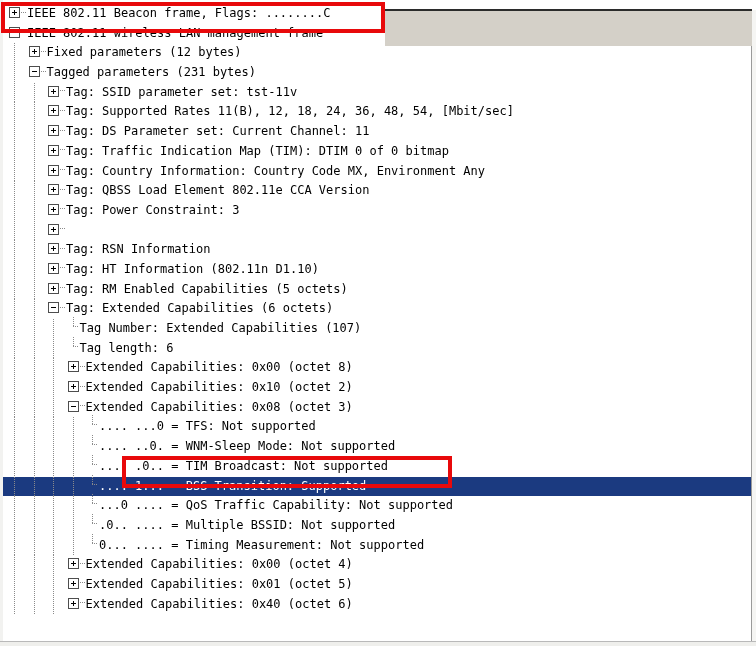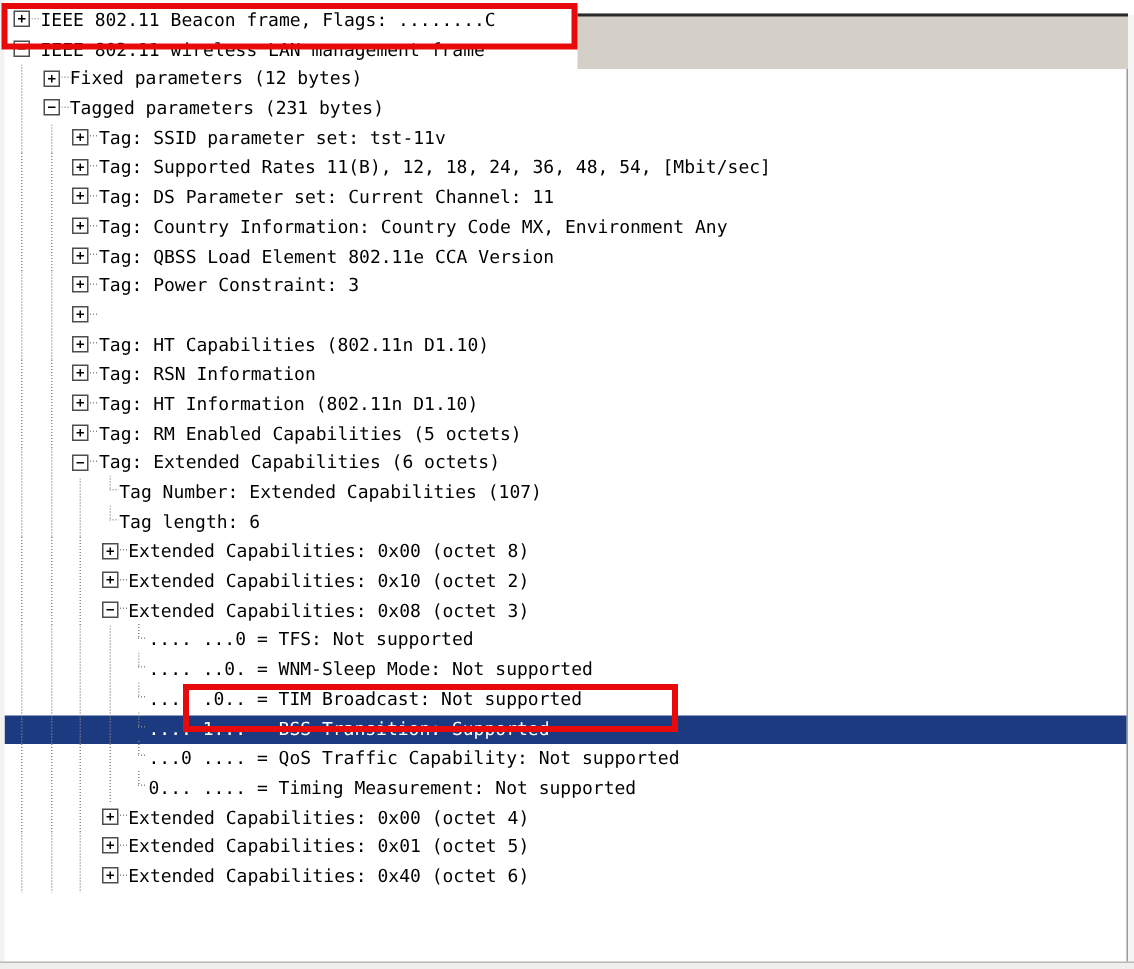--- a/index.html
+++ b/index.html
@@ -176,37 +176,37 @@
           <div class="guide" style="left: 11px;"></div>
           <div class="guide" style="left: 30.5px;"></div>
         </div><span class="inner"><span class="indent" style="width: 45px;"></span><span class="exp plus"></span><span class="dash"></span><span class="label">Tag: Supported Rates 11(B), 12, 18, 24, 36, 48, 54, [Mbit/sec]</span></span></div>
       <div class="row"><div class="rowbg"></div><div class="guides">
           <div class="guide" style="left: 11px;"></div>
           <div class="guide" style="left: 30.5px;"></div>
         </div><span class="inner"><span class="indent" style="width: 45px;"></span><span class="exp plus"></span><span class="dash"></span><span class="label">Tag: DS Parameter set: Current Channel: 11</span></span></div>
       <div class="row"><div class="rowbg"></div><div class="guides">
           <div class="guide" style="left: 11px;"></div>
           <div class="guide" style="left: 30.5px;"></div>
+        </div><span class="inner"><span class="indent" style="width: 45px;"></span><span class="exp plus"></span><span class="dash"></span><span class="label">Tag: Traffic Indication Map (TIM): DTIM 0 of 0 bitmap</span></span></div>
+      <div class="row"><div class="rowbg"></div><div class="guides">
+          <div class="guide" style="left: 11px;"></div>
+          <div class="guide" style="left: 30.5px;"></div>
         </div><span class="inner"><span class="indent" style="width: 45px;"></span><span class="exp plus"></span><span class="dash"></span><span class="label">Tag: Country Information: Country Code MX, Environment Any</span></span></div>
       <div class="row"><div class="rowbg"></div><div class="guides">
           <div class="guide" style="left: 11px;"></div>
           <div class="guide" style="left: 30.5px;"></div>
         </div><span class="inner"><span class="indent" style="width: 45px;"></span><span class="exp plus"></span><span class="dash"></span><span class="label">Tag: QBSS Load Element 802.11e CCA Version</span></span></div>
       <div class="row"><div class="rowbg"></div><div class="guides">
           <div class="guide" style="left: 11px;"></div>
           <div class="guide" style="left: 30.5px;"></div>
         </div><span class="inner"><span class="indent" style="width: 45px;"></span><span class="exp plus"></span><span class="dash"></span><span class="label">Tag: Power Constraint: 3</span></span></div>
       <div class="row"><div class="rowbg"></div><div class="guides">
           <div class="guide" style="left: 11px;"></div>
           <div class="guide" style="left: 30.5px;"></div>
         </div><span class="inner"><span class="indent" style="width: 45px;"></span><span class="exp plus"></span><span class="dash"></span></span></div>
-      <div class="row"><div class="rowbg"></div><div class="guides">
-          <div class="guide" style="left: 11px;"></div>
-          <div class="guide" style="left: 30.5px;"></div>
-        </div><span class="inner"><span class="indent" style="width: 45px;"></span><span class="exp plus"></span><span class="dash"></span><span class="label">Tag: HT Capabilities (802.11n D1.10)</span></span></div>
       <div class="row"><div class="rowbg"></div><div class="guides">
           <div class="guide" style="left: 11px;"></div>
           <div class="guide" style="left: 30.5px;"></div>
         </div><span class="inner"><span class="indent" style="width: 45px;"></span><span class="exp plus"></span><span class="dash"></span><span class="label">Tag: RSN Information</span></span></div>
       <div class="row"><div class="rowbg"></div><div class="guides">
           <div class="guide" style="left: 11px;"></div>
           <div class="guide" style="left: 30.5px;"></div>
         </div><span class="inner"><span class="indent" style="width: 45px;"></span><span class="exp plus"></span><span class="dash"></span><span class="label">Tag: HT Information (802.11n D1.10)</span></span></div>
       <div class="row"><div class="rowbg"></div><div class="guides">
           <div class="guide" style="left: 11px;"></div>
@@ -269,20 +269,26 @@
           <div class="guide" style="left: 11px;"></div>
           <div class="guide" style="left: 30.5px;"></div>
           <div class="guide" style="left: 50px;"></div>
           <div class="guide" style="left: 69.5px;"></div>
         </div><span class="inner"><span class="indent" style="width: 84px;"></span><span class="elbow"></span><span class="bits">...0 ....</span><span class="label"> = QoS Traffic Capability: Not supported</span></span></div>
       <div class="row"><div class="rowbg"></div><div class="guides">
           <div class="guide" style="left: 11px;"></div>
           <div class="guide" style="left: 30.5px;"></div>
           <div class="guide" style="left: 50px;"></div>
           <div class="guide" style="left: 69.5px;"></div>
+        </div><span class="inner"><span class="indent" style="width: 84px;"></span><span class="elbow"></span><span class="bits">.0.. ....</span><span class="label"> = Multiple BSSID: Not supported</span></span></div>
+      <div class="row"><div class="rowbg"></div><div class="guides">
+          <div class="guide" style="left: 11px;"></div>
+          <div class="guide" style="left: 30.5px;"></div>
+          <div class="guide" style="left: 50px;"></div>
+          <div class="guide" style="left: 69.5px;"></div>
         </div><span class="inner"><span class="indent" style="width: 84px;"></span><span class="elbow"></span><span class="bits">0... ....</span><span class="label"> = Timing Measurement: Not supported</span></span></div>
       <div class="row"><div class="rowbg"></div><div class="guides">
           <div class="guide" style="left: 11px;"></div>
           <div class="guide" style="left: 30.5px;"></div>
           <div class="guide" style="left: 50px;"></div>
         </div><span class="inner"><span class="indent" style="width: 64.5px;"></span><span class="exp plus"></span><span class="dash"></span><span class="label">Extended Capabilities: 0x00 (octet 4)</span></span></div>
       <div class="row"><div class="rowbg"></div><div class="guides">
           <div class="guide" style="left: 11px;"></div>
           <div class="guide" style="left: 30.5px;"></div>
           <div class="guide" style="left: 50px;"></div>

